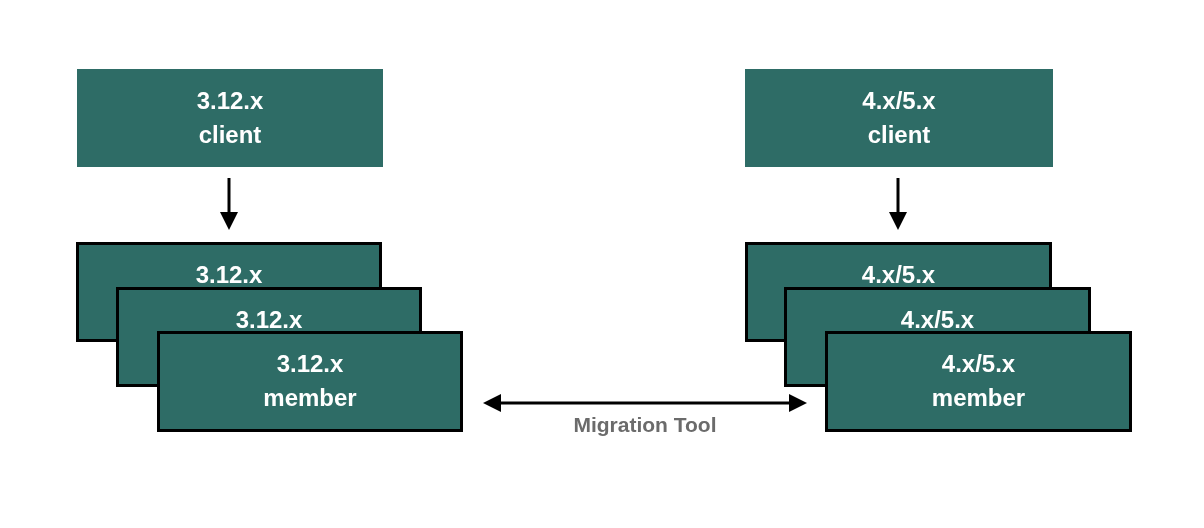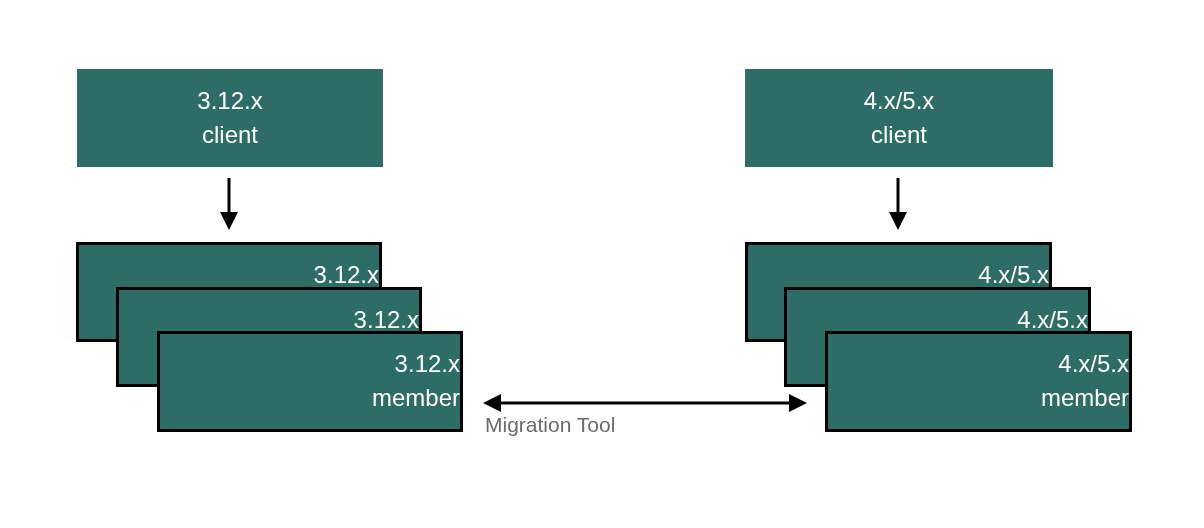--- a/index.html
+++ b/index.html
@@ -16,44 +16,45 @@
     width: 1204px;
     height: 528px;
     background: #ffffff;
     overflow: hidden;
     font-family: "Liberation Sans", sans-serif;
   }
   .box {
     position: absolute;
     background: var(--box-fill);
     color: var(--box-text);
-    font-weight: normal;
+    font-weight: bold;
     font-size: 24px;
     line-height: 34px;
-    text-align: right;
+    text-align: center;
   }
   .client-box {
     display: flex;
     flex-direction: column;
     justify-content: center;
     align-items: center;
   }
   .member-box {
     border: 3px solid var(--box-border);
     padding-top: 13px;
   }
   .line { display: block; }
   .arrow-svg { position: absolute; color: var(--arrow-color); }
   .migration-label {
     position: absolute;
     left: 485px;
     top: 412px;
     width: 320px;
+    text-align: center;
     color: var(--label-gray);
-    font-weight: normal;
+    font-weight: bold;
     font-size: 21px;
     line-height: 26px;
   }
 </style>
 </head>
 <body>
 
 <div class="canvas">
 
   <div class="box client-box" style="left:77px; top:69px; width:306px; height:98px;">

